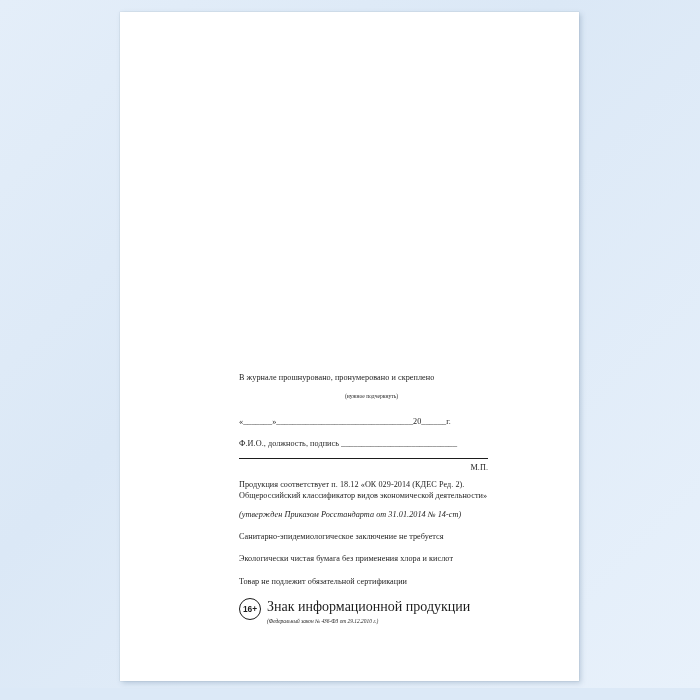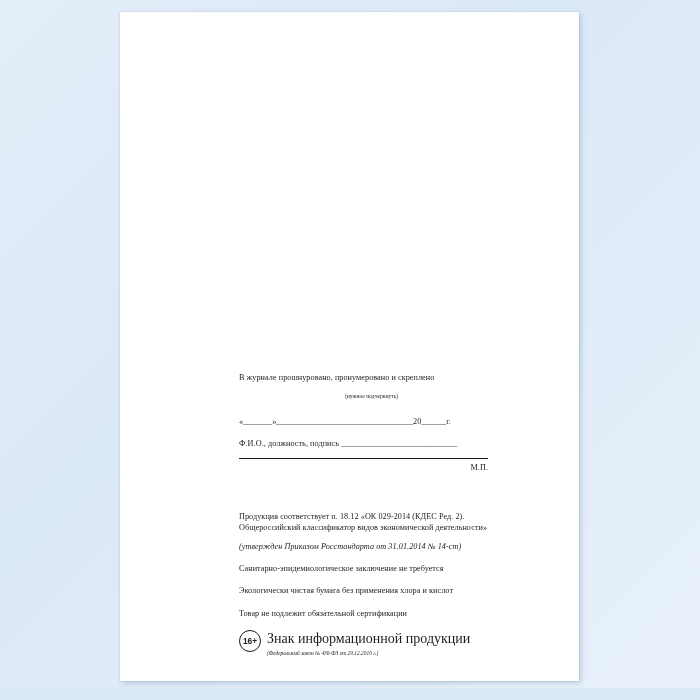--- a/index.html
+++ b/index.html
@@ -64,21 +64,21 @@
   }
   .rule {
     border-bottom: 0.8px solid #1d1d1d;
     height: 7px;
     width: 249px;
     margin-bottom: 3px;
   }
   .mp {
     text-align: right;
     width: 249px;
-    margin-bottom: 38px;
+    margin-bottom: 6px;
   }
   .block-prod {
     margin-bottom: 11px;
   }
   .block-prod .line {
     white-space: normal;
   }
   .italic {
     font-style: italic;
     margin-top: 8px;

